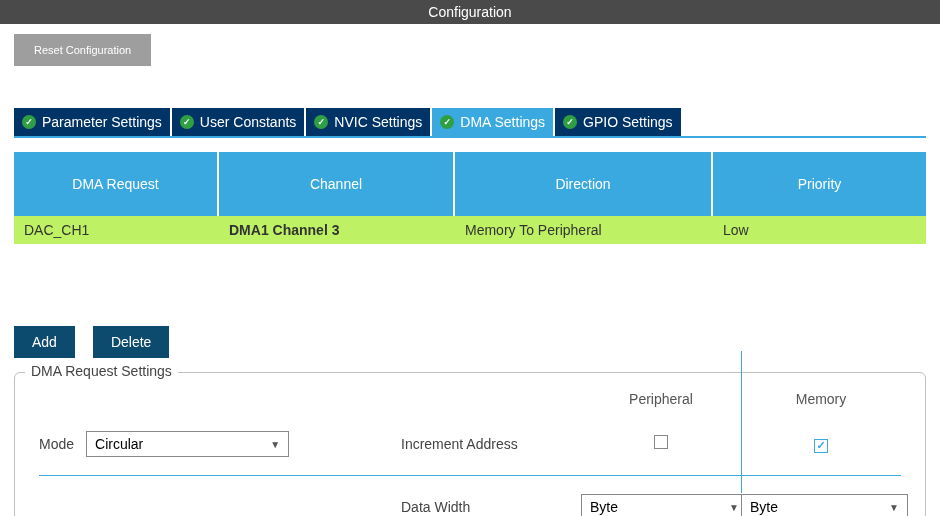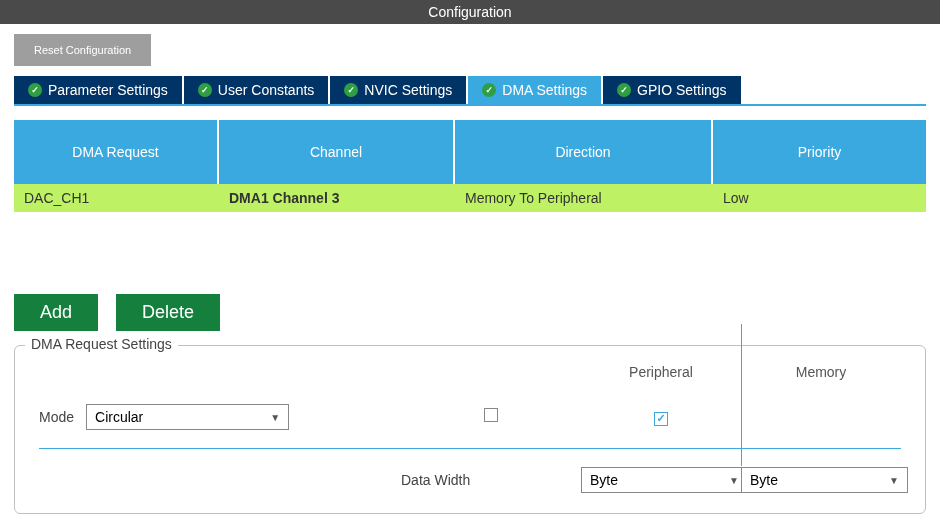--- a/index.html
+++ b/index.html
@@ -5,40 +5,40 @@
 * { box-sizing: border-box; margin: 0; padding: 0; font-family: Arial, Helvetica, sans-serif; }
 body { background: #fff; width: 940px; height: 516px; overflow: hidden; }
 
 .top-bar { background: #4a4a4a; color: #fff; text-align: center; padding: 4px 0; font-size: 14px; }
 
 .content { padding: 10px 14px; }
 
 .reset-btn { background: #9e9e9e; color: #fff; border: none; padding: 10px 20px; font-size: 11px; cursor: pointer; }
 
 .tabs { display: flex; margin-top: 10px; border-bottom: 2px solid #3aa9e0; }
-.tab { background: #003366; color: #fff; padding: 6px 14px; font-size: 14px; display: flex; align-items: center; gap: 6px; border-right: 2px solid #fff; cursor: pointer; }
+.tab { background: #003366; color: #fff; padding: 6px 8px; font-size: 14px; display: flex; align-items: center; gap: 6px; border-right: 2px solid #fff; cursor: pointer; margin-top: 32px; }
 .tab.active { background: #3aa9e0; }
 .tab .check { width: 14px; height: 14px; border-radius: 50%; background: #2ea043; display: inline-flex; align-items: center; justify-content: center; }
 .tab .check::after { content: "✓"; color: #fff; font-size: 9px; font-weight: bold; }
 
 .table-wrap { margin-top: 14px; }
 .thead-row { display: flex; background: #3aa9e0; color: #fff; font-size: 14px; }
 .thead-row > div { padding: 24px 10px; border-right: 2px solid #fff; text-align: center; }
 .thead-row > div:last-child { border-right: none; }
 .tbody-row { display: flex; background: #bef264; color: #333; font-size: 14px; }
 .tbody-row > div { padding: 6px 10px; }
 .col-req { flex: 0 0 205px; }
 .col-ch { flex: 0 0 236px; }
 .col-dir { flex: 0 0 258px; }
 .col-pri { flex: 1; }
 .tbody-row .col-req { text-align: left; }
 .tbody-row .col-ch { text-align: left; font-weight: bold; }
 
 .btn-row { display: flex; gap: 18px; margin-top: 82px; }
-.small-btn { background: #15803d; color: #fff; border: none; padding: 8px 26px; font-size: 18px; cursor: pointer; }
+.small-btn { background: #0c4a6e; color: #fff; border: none; padding: 8px 18px; font-size: 14px; cursor: pointer; }
 
 .fieldset { border: 1px solid #c0c0c0; border-radius: 6px; margin-top: 14px; padding: 18px 24px 20px; position: relative; }
 .legend { position: absolute; top: -10px; left: 10px; background: #fff; padding: 0 6px; font-size: 14px; color: #444; }
 
 .settings-grid { display: grid; grid-template-columns: 1fr 180px 160px 160px; align-items: center; row-gap: 18px; }
 .hdr-cell { text-align: center; font-size: 14px; color: #555; padding-bottom: 6px; }
 .mode-cell { display: flex; align-items: center; gap: 12px; }
 .label { font-size: 14px; color: #444; }
 .select { border: 1px solid #888; padding: 4px 8px; font-size: 14px; width: 203px; background: #fff; display: flex; justify-content: space-between; align-items: center; cursor: pointer; }
 .select.small { width: 167px; }
@@ -121,20 +121,21 @@
         <span>Memory</span>
       </div>
 
       <div class="mode-cell">
         <span class="label">Mode</span>
         <div class="select">
           <span>Circular</span>
           <span class="chev">▼</span>
         </div>
       </div>
+      <div class="inc-label">Increment Address</div>
       <div class="center"><span class="chk"></span></div>
       <div class="center"><span class="chk checked"></span></div>
 
       <div class="divider-row"></div>
 
       <div></div>
       <div class="dw-row-label">Data Width</div>
       <div class="center">
         <div class="select small">
           <span>Byte</span>

